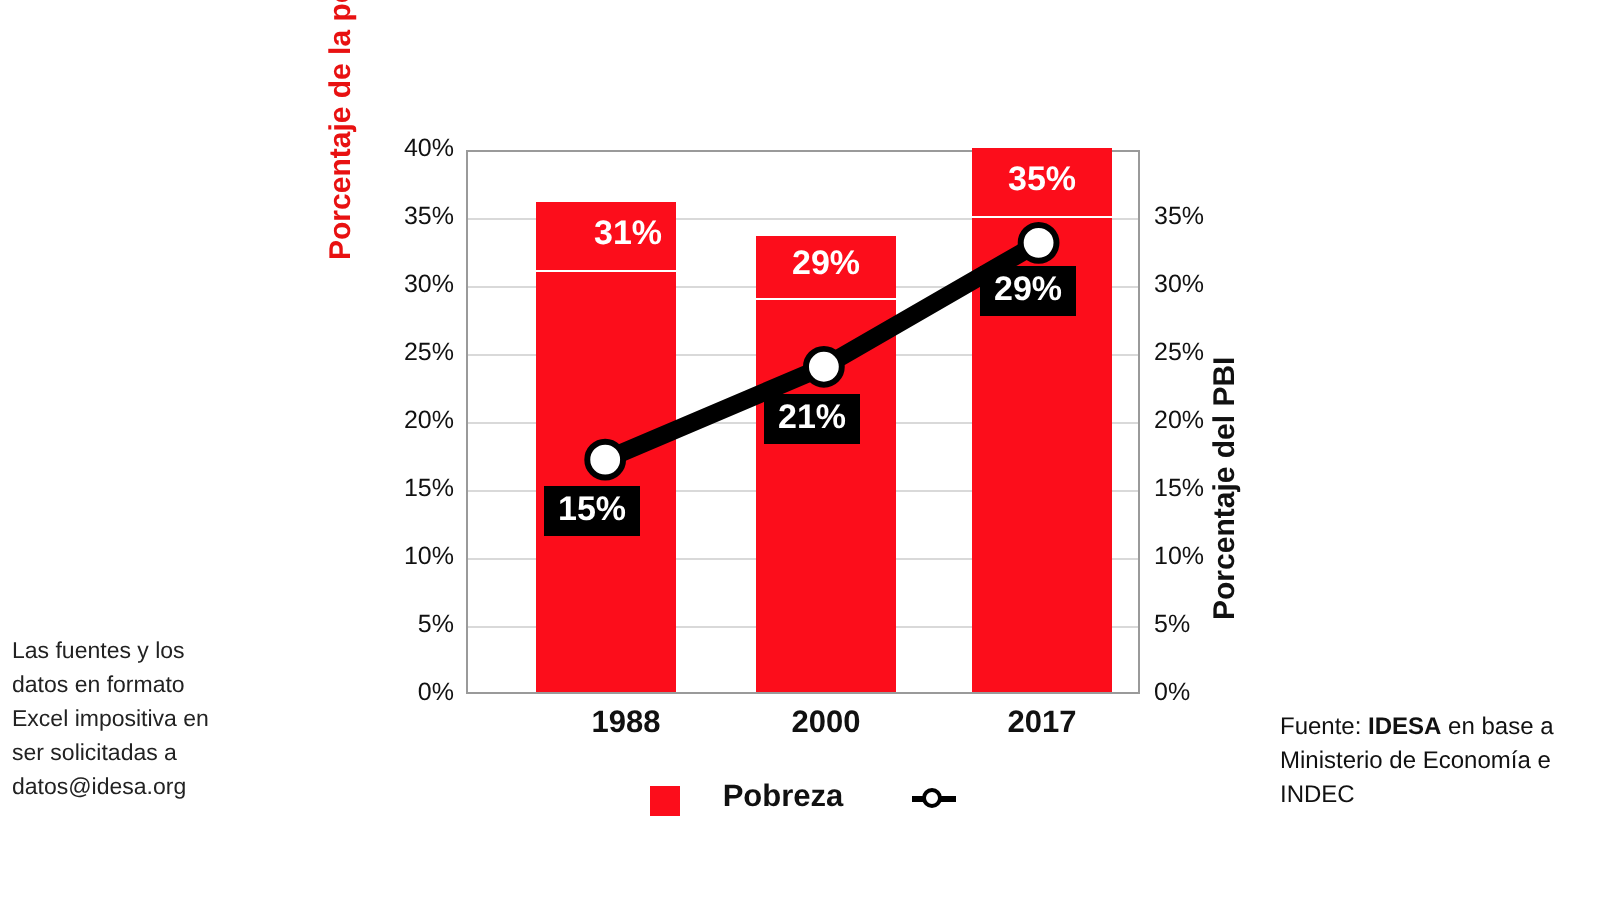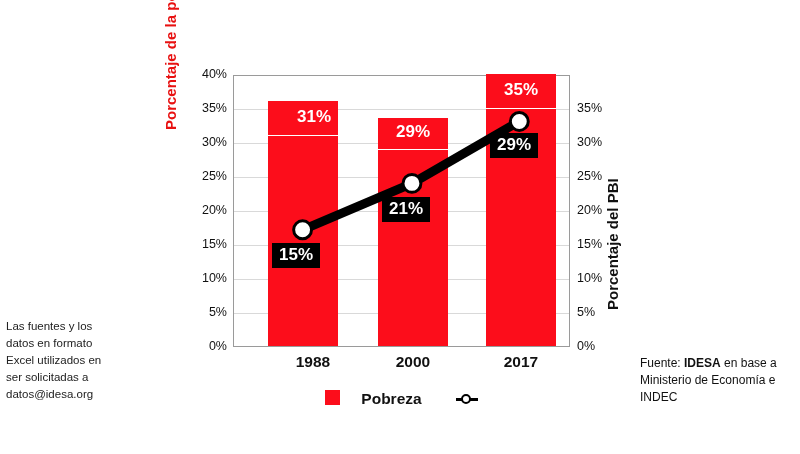--- a/index.html
+++ b/index.html
@@ -182,21 +182,21 @@
     top: 370px;
     width: 337px;
     display: flex;
     justify-content: center;
     align-items: center;
     gap: 34px;
     font-size: 15.5px;
     font-weight: bold;
     color: #111111;
   }
-  .legend-item { display: flex; align-items: flex-start; gap: 21px; }
+  .legend-item { display: flex; align-items: flex-end; gap: 21px; }
   .legend-swatch-bar {
     width: 15px; height: 15px; background: #fc0d1b;
   }
   .legend-swatch-line {
     position: relative;
     width: 22px; height: 12px;
   }
   .legend-swatch-line .lseg {
     position: absolute; left: 0; top: 5px; width: 22px; height: 3px; background: #000;
   }
@@ -207,21 +207,21 @@
   }
 </style>
 </head>
 <body>
 
 <div class="page">
 
   <div class="side-note">
     <div>Las fuentes y los</div>
     <div>datos en formato</div>
-    <div>Excel utilizados en</div>
+    <div>Excel impositiva en</div>
     <div>ser solicitadas a</div>
     <div>datos@idesa.org</div>
   </div>
 
   <div class="source-note">
     <span>Fuente: </span><b>IDESA</b><span> en base a Ministerio de Economía e INDEC</span>
   </div>
 
   <div class="chart-area">
 

